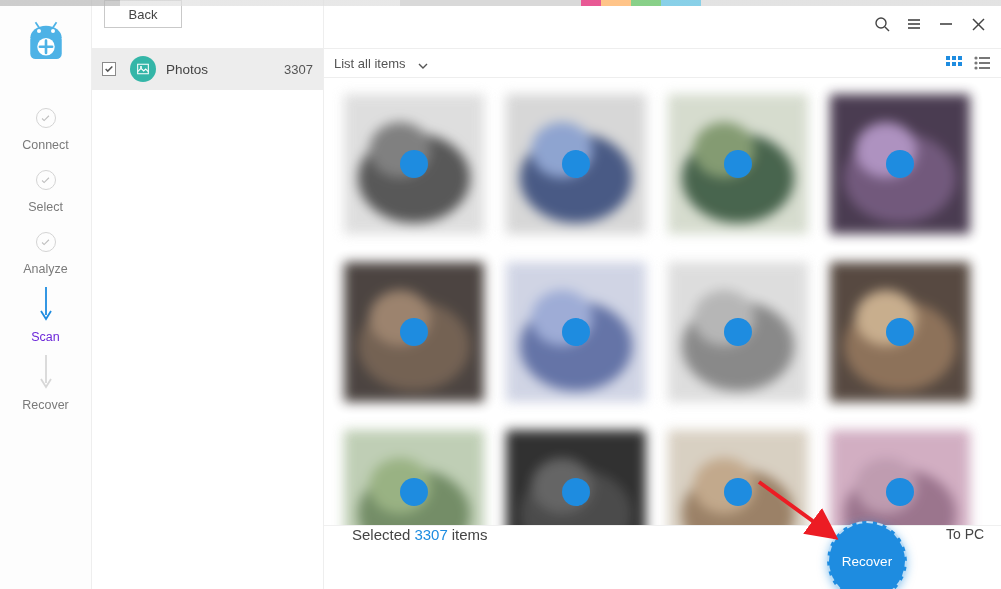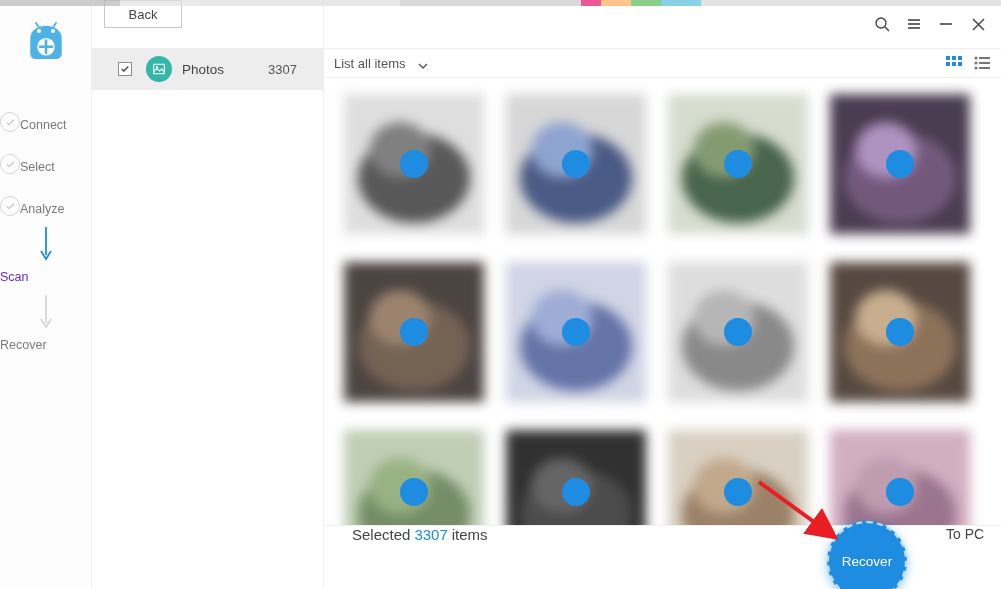--- a/index.html
+++ b/index.html
@@ -3,35 +3,35 @@
 <meta charset="utf-8">
 <style>
 *{box-sizing:border-box;margin:0;padding:0;font-family:"Segoe UI",Arial,sans-serif}
 html,body{width:1001px;height:589px;overflow:hidden;background:#fff}
 .app{display:flex;height:100%;width:100%}
 
 
 .stepper{width:92px;flex:0 0 92px;background:#fdfdfd;border-right:1px solid #eee;display:flex;flex-direction:column;align-items:center}
 .logo{width:92px;height:90px;display:flex;align-items:center;justify-content:center;position:relative;overflow:hidden}
 .logo svg{width:56px;height:56px}
-.step{display:flex;flex-direction:row;align-items:flex-end;margin-top:18px;width:100%}
+.step{display:flex;flex-direction:column;align-items:center;margin-top:18px;width:100%}
 .step-icon{width:20px;height:20px;display:flex;align-items:center;justify-content:center;color:#bfbfbf;border:1.3px solid #d4d4d4;border-radius:50%}
 .step-label{margin-top:10px;font-size:12.5px;color:#7a7a7a}
 .step.active .step-label{color:#6d28d9}
 .step-connector{height:44px;display:flex;align-items:center;justify-content:center;margin-top:6px}
 .step-connector svg{height:34px}
 
 
 .catcol{flex:0 0 232px;border-right:1px solid #eee;display:flex;flex-direction:column}
 .catcol-top{height:48px;display:flex;align-items:flex-start;padding:0 12px}
 .back-btn{height:28px;width:78px;border:1px solid #c9c9c9;background:#fff;font-size:13px;color:#444;cursor:pointer}
 .sel-row{height:30px;display:flex;align-items:center;padding:0 10px;font-size:13px;color:#555;border-top:1px solid #eee;border-bottom:1px solid #eee}
 .chk{width:14px;height:14px;border:1px solid #8a8a8a;margin-right:8px;display:inline-flex;align-items:center;justify-content:center;background:#fff}
 .chk svg{width:10px;height:10px}
-.cat-item{height:42px;display:flex;align-items:center;padding:0 26px;background:#ededed;font-size:13.5px;color:#444}
+.cat-item{height:42px;display:flex;align-items:center;padding:0 10px;background:#ededed;font-size:13.5px;color:#444}
 .cat-icon{width:26px;height:26px;border-radius:50%;background:#34b6a8;margin:0 10px 0 6px;display:flex;align-items:center;justify-content:center}
 .cat-icon svg{width:16px;height:16px;fill:#fff}
 .cat-count{margin-left:auto;color:#555;font-size:13px}
 
 
 .main{flex:1;display:flex;flex-direction:column;min-width:0;position:relative}
 .topbar{height:48px;display:flex;align-items:center;justify-content:flex-end;padding:0 14px;gap:14px;color:#555}
 .topbar .win-icon{cursor:pointer;display:flex;align-items:center;justify-content:center;width:18px;height:18px}
 .filter-row{height:30px;border-top:1px solid #eee;border-bottom:1px solid #eee;display:flex;align-items:center;padding:0 10px;font-size:13px;color:#555}
 .filter-left{display:flex;align-items:flex-end;gap:12px;cursor:pointer}

